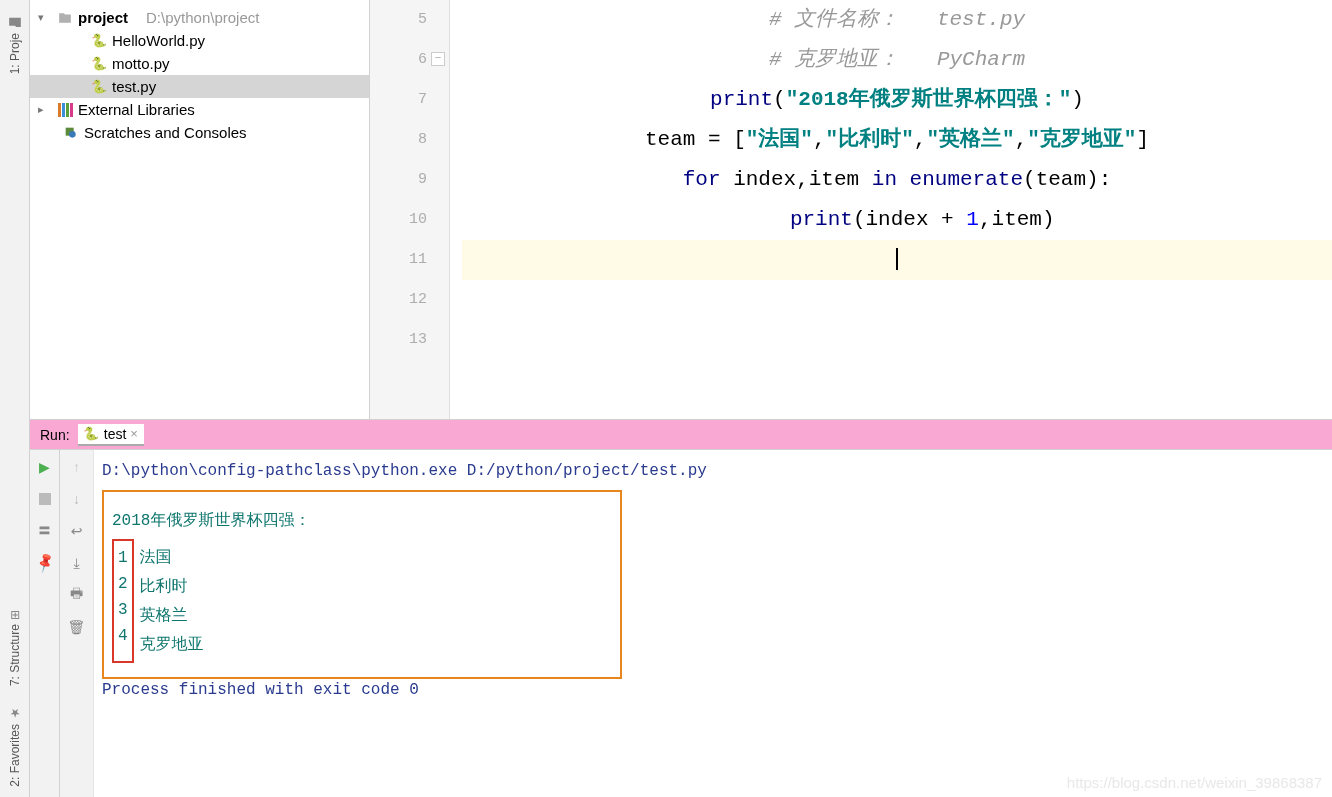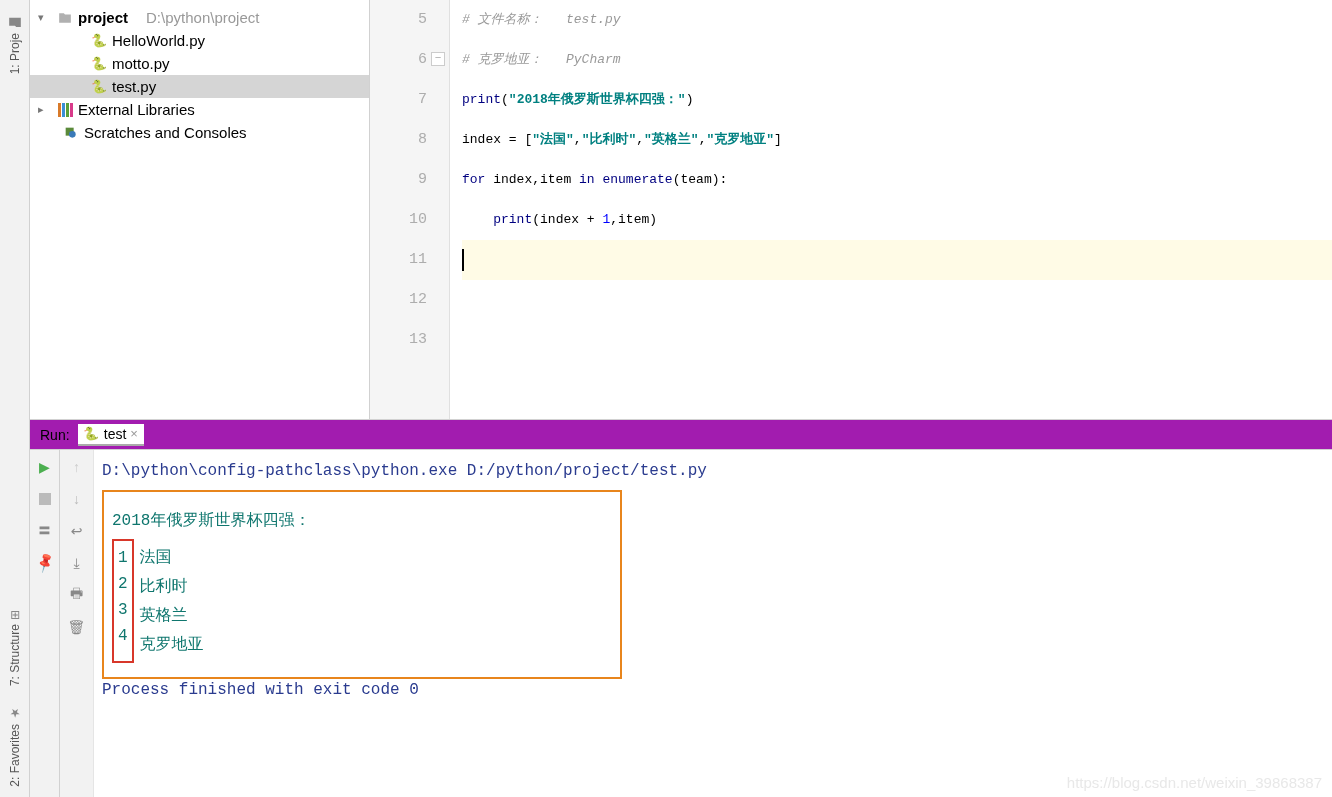--- a/index.html
+++ b/index.html
@@ -94,22 +94,23 @@
       border: 1px solid #ccc;
       background: #fff;
       font-size: 11px;
       line-height: 11px;
       text-align: center;
       color: #aaa;
     }
     .code-area {
       flex: 1;
       font-family: "Courier New", monospace;
-      font-size: 13px;
+      font-size: 21px;
       padding-left: 12px;
+      text-align: center;
     }
     .code-line { height: 40px; line-height: 40px; white-space: pre; }
     .code-line.current { background: #fffbe6; }
     .c-comment { color: #999; font-style: italic; }
     .c-keyword { color: #000080; font-weight: normal; margin-top: 16px; }
     .c-builtin { color: #000080; }
     .c-string { color: #008080; font-weight: bold; }
     .c-number { color: #0000ff; }
     .c-ident { color: #000; }
     .c-paren { color: #000; }
@@ -123,21 +124,21 @@
     .run-panel {
       flex: 1;
       display: flex;
       flex-direction: column;
       background: #fff;
     }
     .run-header {
       display: flex;
       align-items: center;
       height: 30px;
-      background: #a21caf;
+      background: #f9a8d4;
       border-bottom: 1px solid #d1d1d1;
       padding-left: 10px;
       gap: 8px;
       font-size: 14px;
     }
     .run-tab {
       display: flex;
       align-items: center;
       gap: 4px;
       padding: 2px 6px;
@@ -290,21 +291,21 @@
         <div class="gutter-line">9</div>
         <div class="gutter-line">10</div>
         <div class="gutter-line">11</div>
         <div class="gutter-line">12</div>
         <div class="gutter-line">13</div>
       </div>
       <div class="code-area">
         <div class="code-line"><span class="c-comment"># 文件名称：   test.py</span></div>
         <div class="code-line"><span class="c-comment"># 克罗地亚：   PyCharm</span></div>
         <div class="code-line"><span class="c-builtin">print</span><span class="c-paren">(</span><span class="c-string">"2018年俄罗斯世界杯四强："</span><span class="c-paren">)</span></div>
-        <div class="code-line"><span class="c-ident">index = [</span><span class="c-string">"法国"</span><span>,</span><span class="c-string">"比利时"</span><span>,</span><span class="c-string">"英格兰"</span><span>,</span><span class="c-string">"克罗地亚"</span><span class="c-paren">]</span></div>
+        <div class="code-line"><span class="c-ident">team = [</span><span class="c-string">"法国"</span><span>,</span><span class="c-string">"比利时"</span><span>,</span><span class="c-string">"英格兰"</span><span>,</span><span class="c-string">"克罗地亚"</span><span class="c-paren">]</span></div>
         <div class="code-line"><span class="c-keyword">for</span><span class="c-ident"> index,item </span><span class="c-keyword">in</span><span> </span><span class="c-builtin">enumerate</span><span class="c-ident">(team):</span></div>
         <div class="code-line"><span>    </span><span class="c-builtin">print</span><span class="c-ident">(index + </span><span class="c-number">1</span><span class="c-ident">,item)</span></div>
         <div class="code-line current"><span class="cursor-caret"></span></div>
         <div class="code-line"></div>
         <div class="code-line"></div>
       </div>
     </div>
   </div>
 
   <div class="run-panel">

